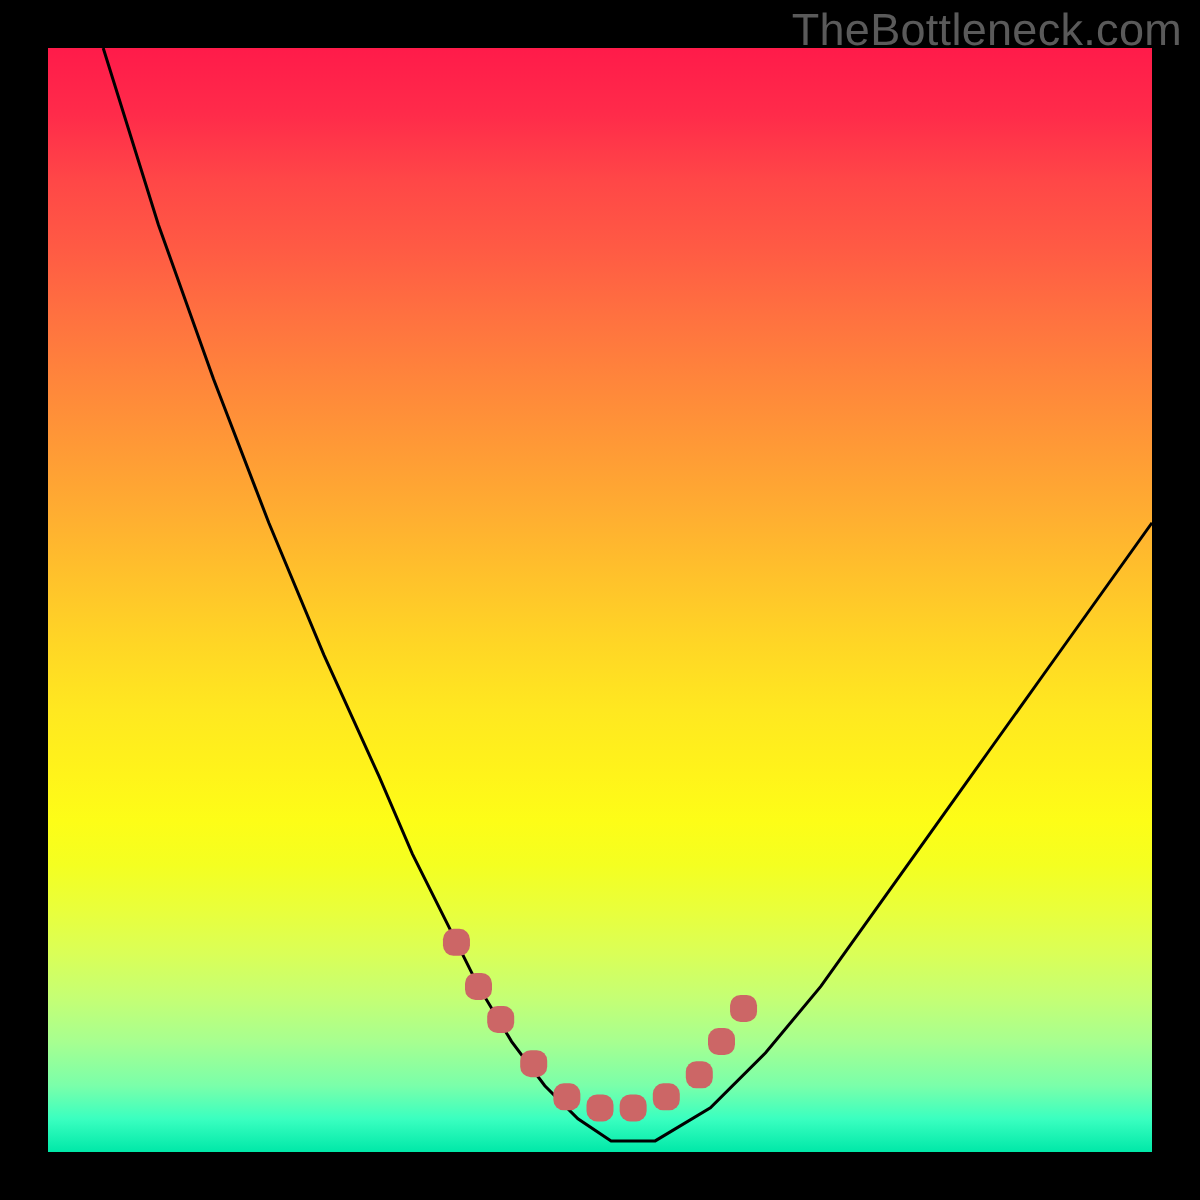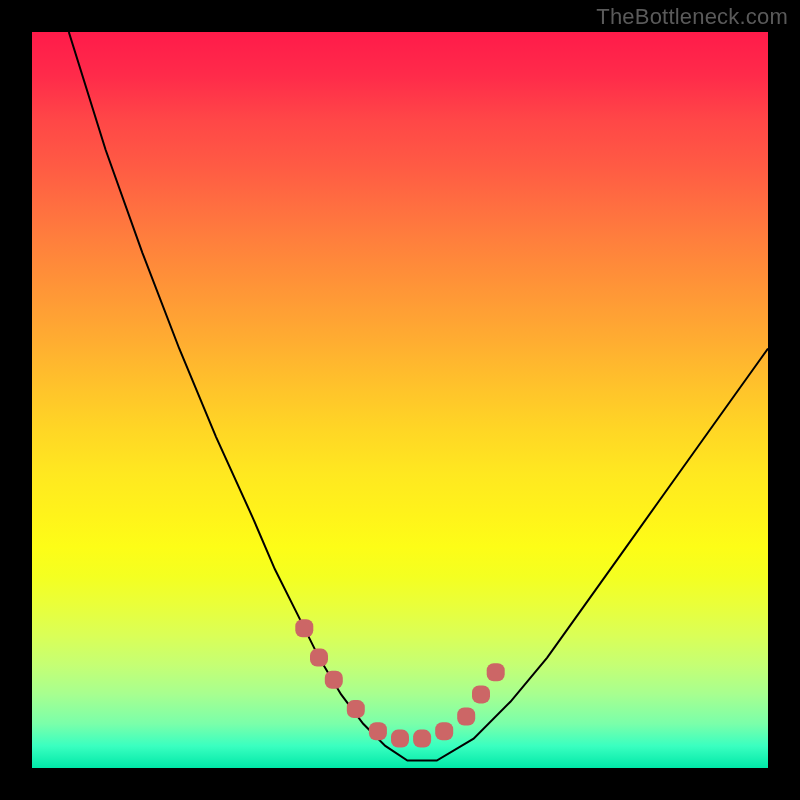--- a/index.html
+++ b/index.html
@@ -15,21 +15,21 @@
     width: 800px;
     height: 800px;
     background: #000;
     position: relative;
   }
   .watermark {
     position: absolute;
     top: 4px;
     right: 12px;
     color: #5a5a5a;
-    font-size: 22px;
+    font-size: 30px;
     font-weight: 500;
     z-index: 10;
     letter-spacing: 0.2px;
   }
   .plot-area {
     position: absolute;
     left: 32px;
     top: 32px;
     width: 736px;
     height: 736px;

